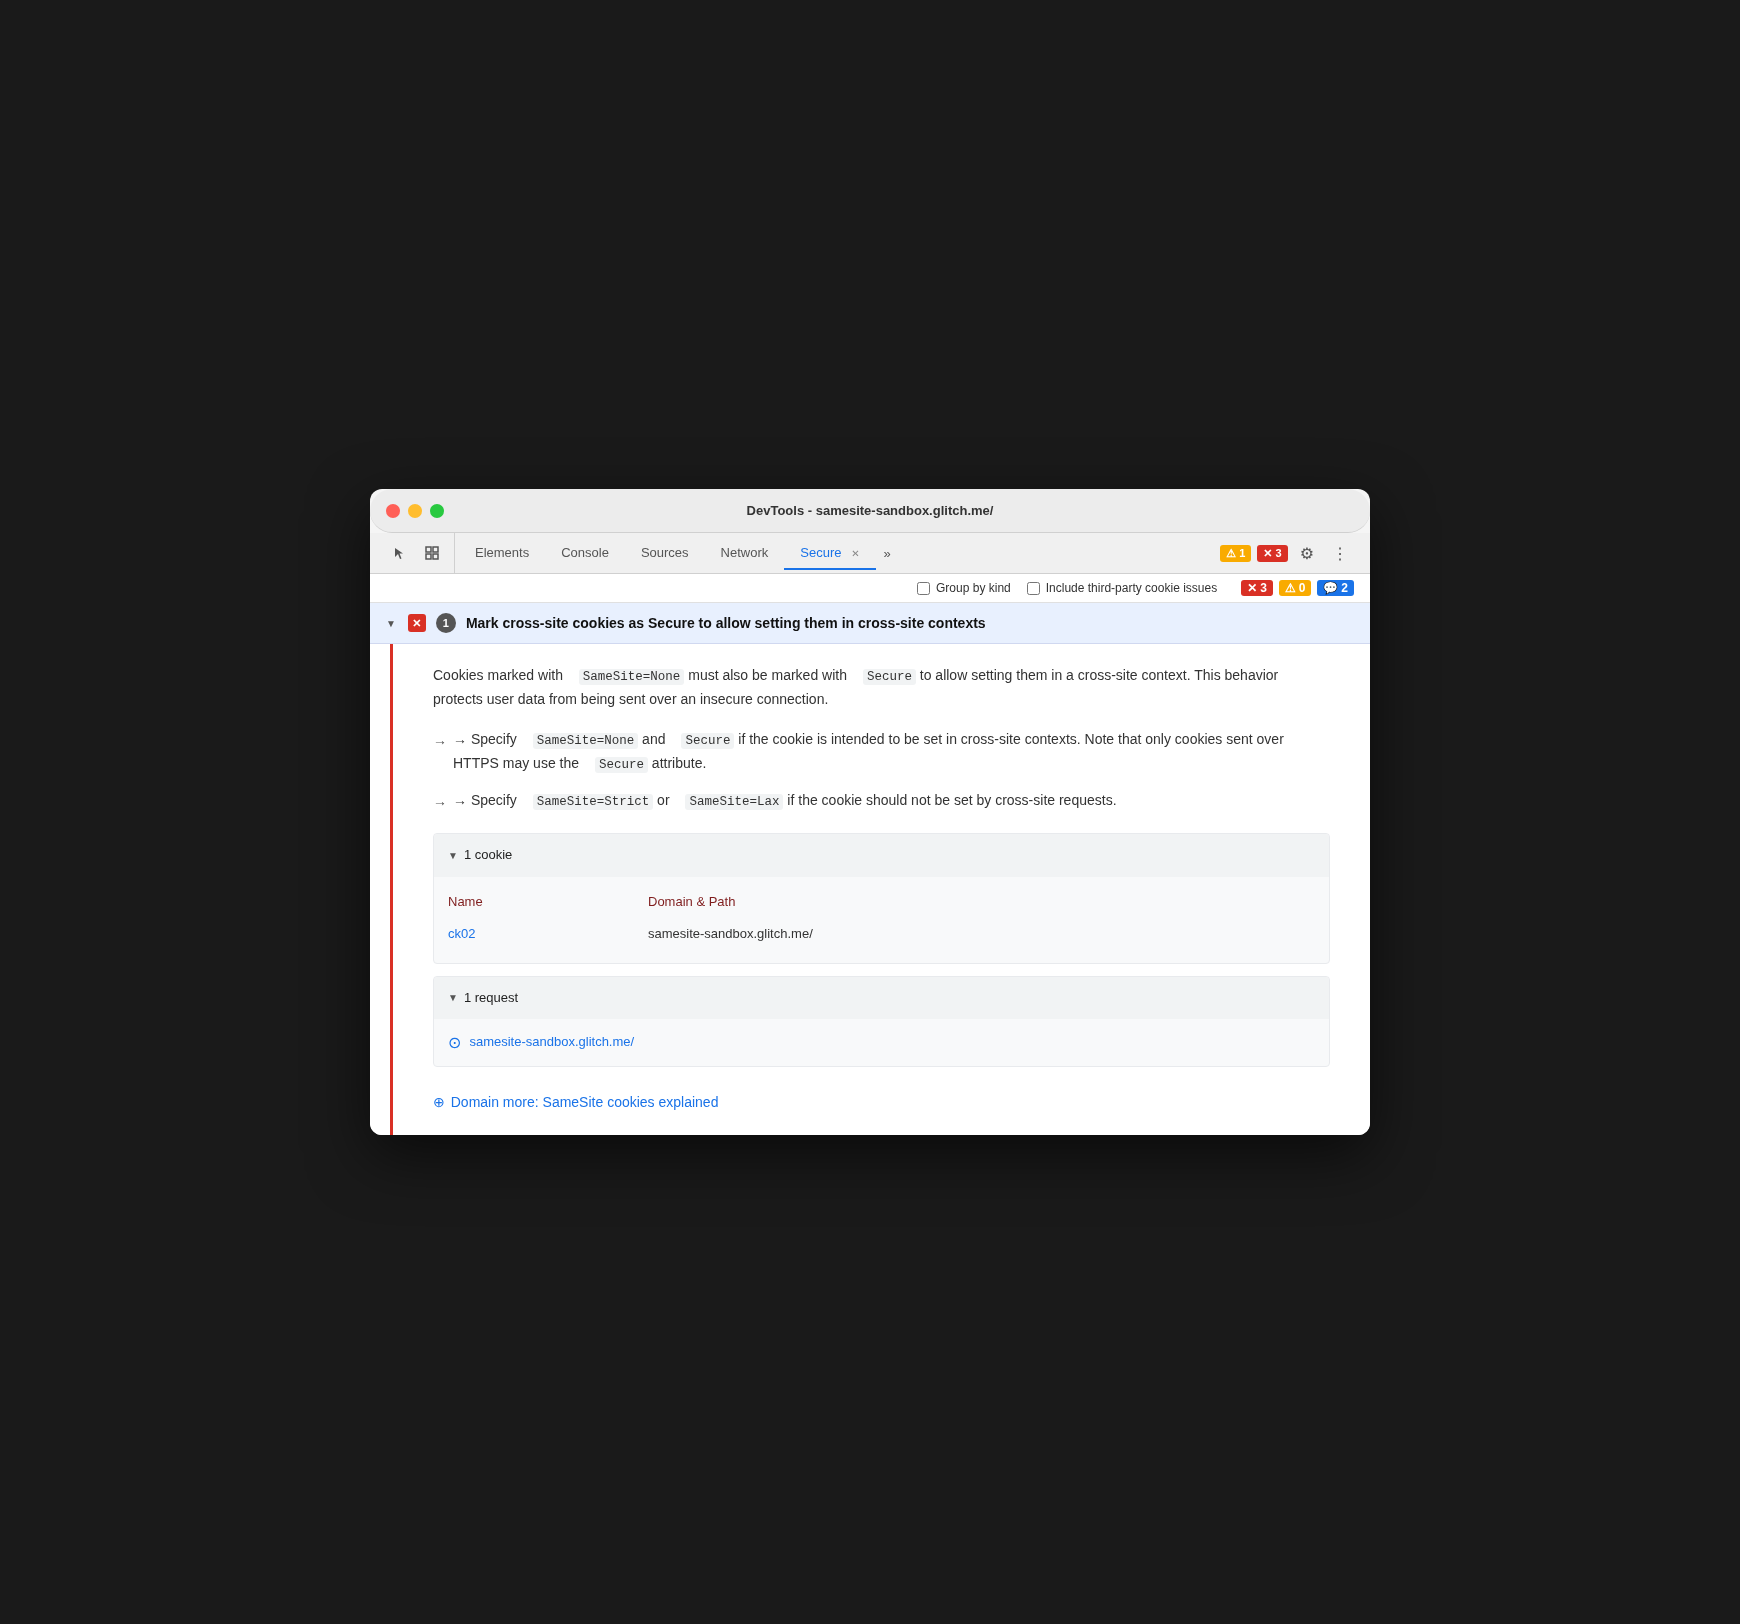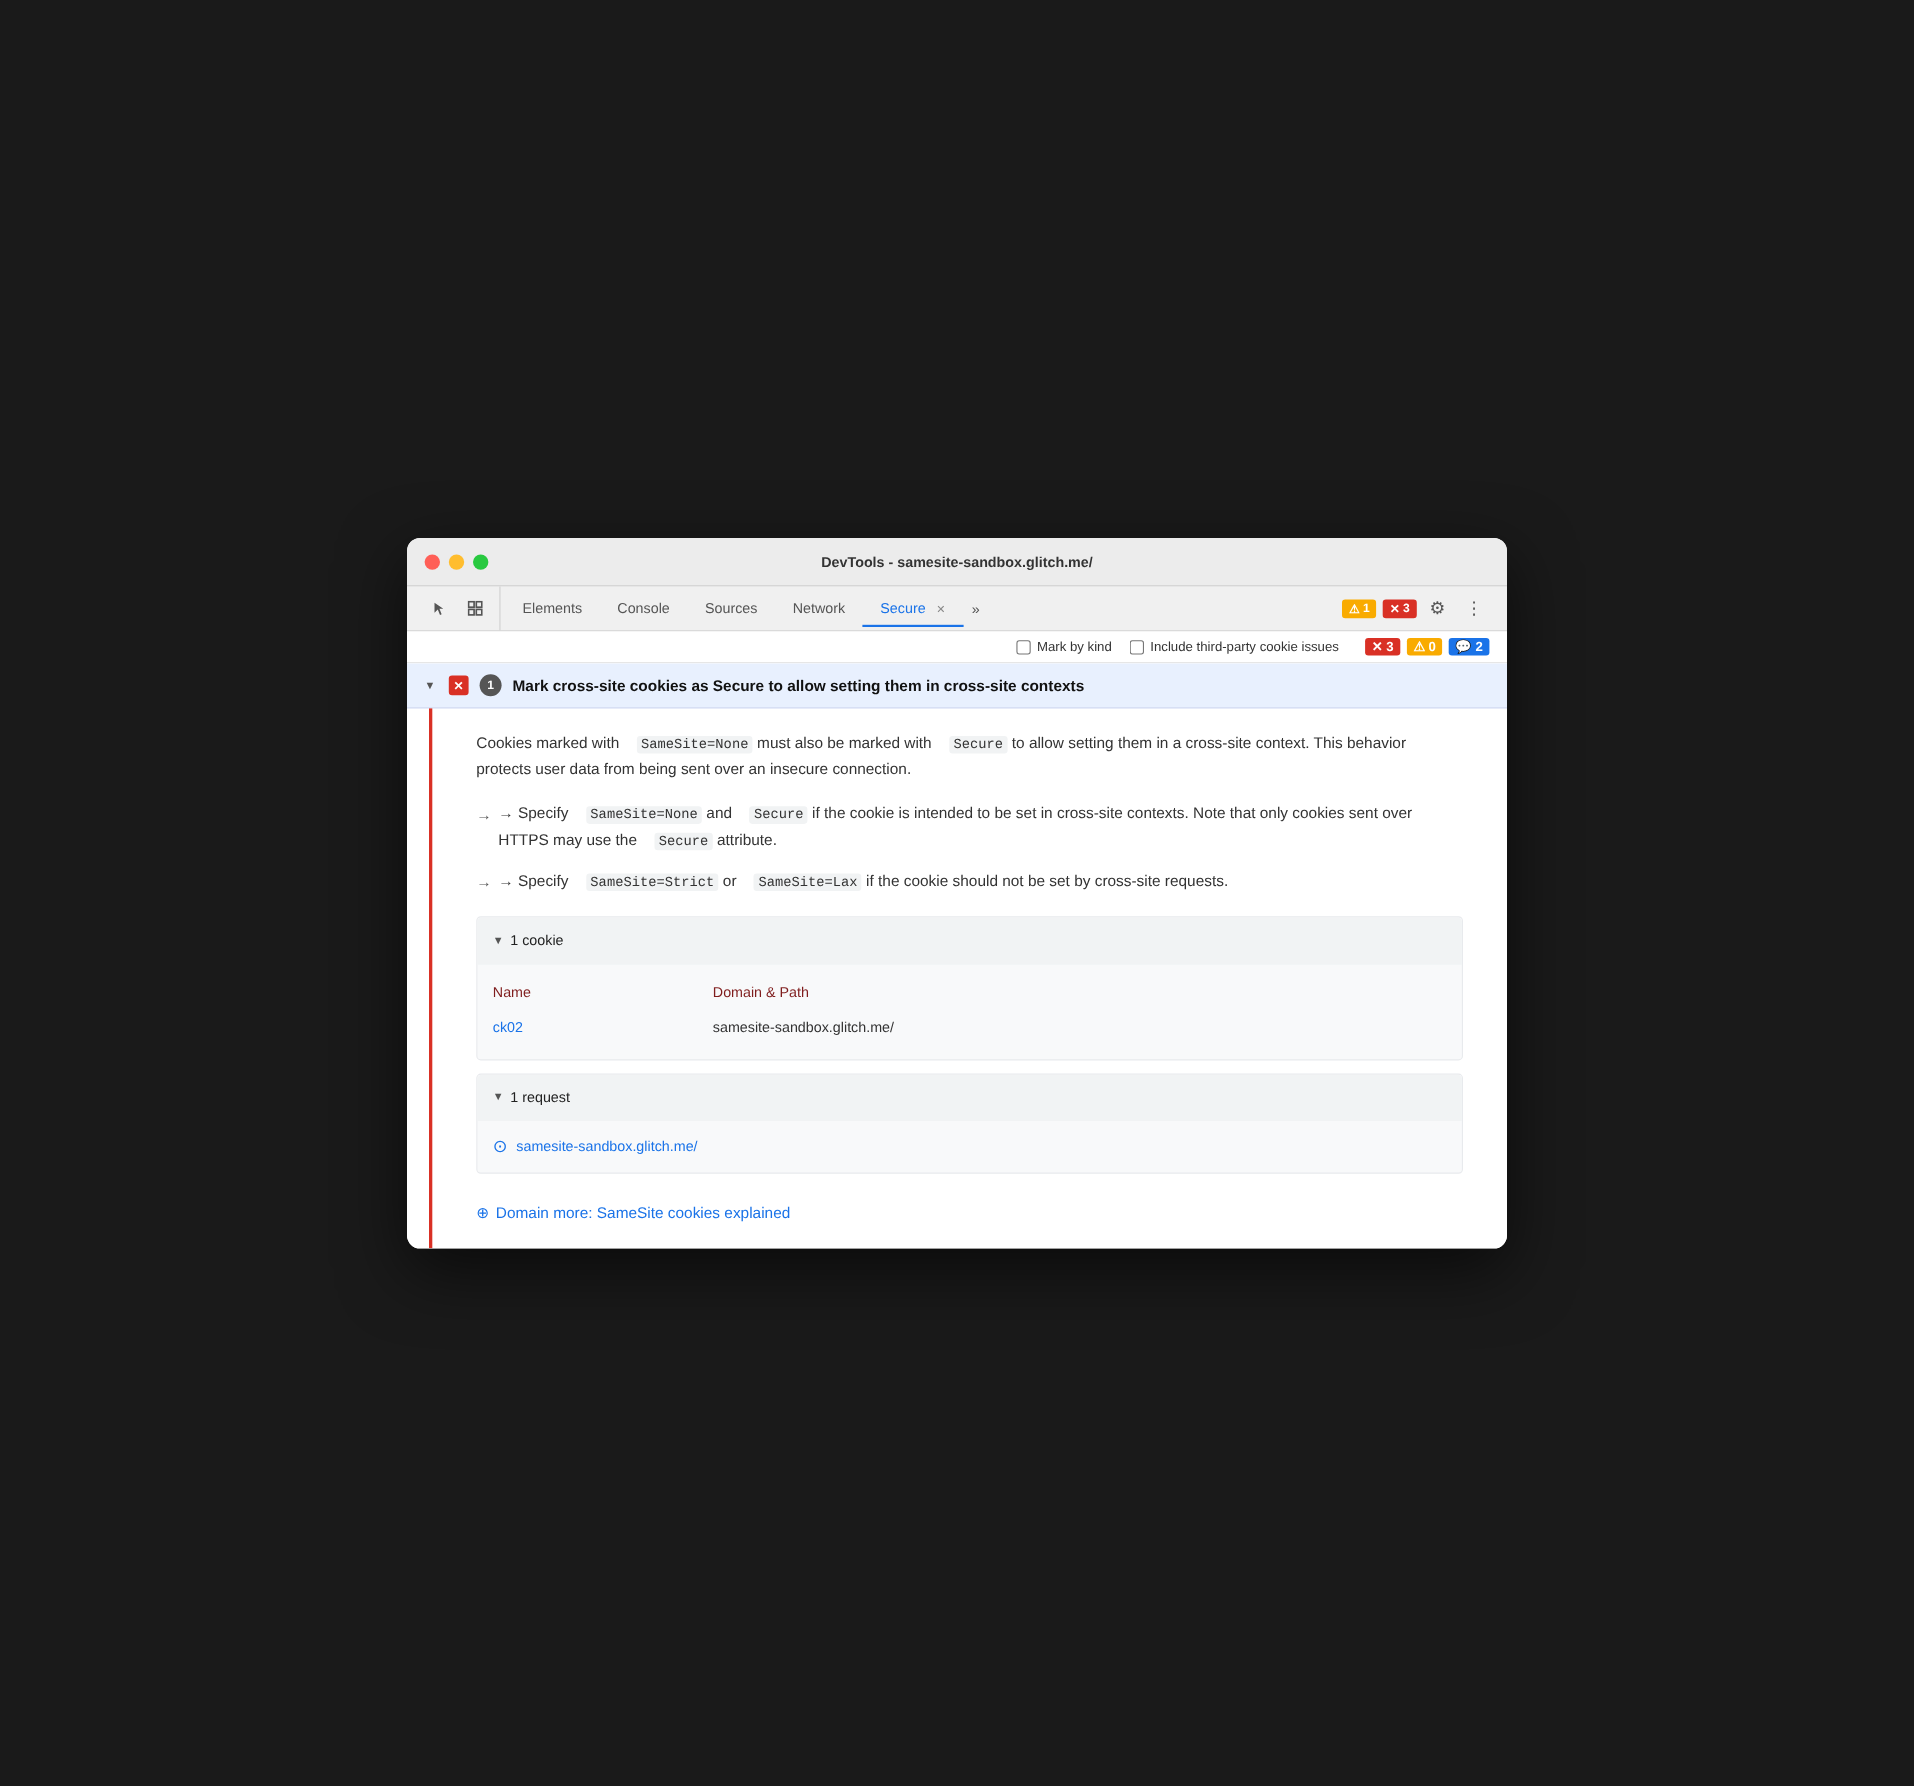--- a/index.html
+++ b/index.html
@@ -19,20 +19,21 @@
       box-shadow: 0 20px 60px rgba(0,0,0,0.6);
     }
     .title-bar {
       background: #ececec;
       border-bottom: 1px solid #d0d0d0;
       padding: 14px 16px;
       display: flex;
       align-items: center;
       justify-content: center;
       position: relative;
+      border-radius: 22px;
     }
     .traffic-lights {
       position: absolute;
       left: 16px;
       display: flex;
       gap: 8px;
     }
     .traffic-light {
       width: 14px;
       height: 14px;
@@ -391,21 +392,21 @@
         <span>3</span>
       </div>
       <div class="toolbar-gear">⚙</div>
       <div class="toolbar-more">⋮</div>
     </div>
   </div>
 
   <div class="filter-bar">
     <label class="filter-item">
       <input type="checkbox" style="">
-      <span>Mark by kind</span>
+      <span>Group by kind</span>
     </label>
     <label class="filter-item">
       <input type="checkbox" style="">
       <span>Include third-party cookie issues</span>
     </label>
     <div class="filter-counts">
       <div class="count-badge count-error">
         <span>✕</span>
         <span>3</span>
       </div>

